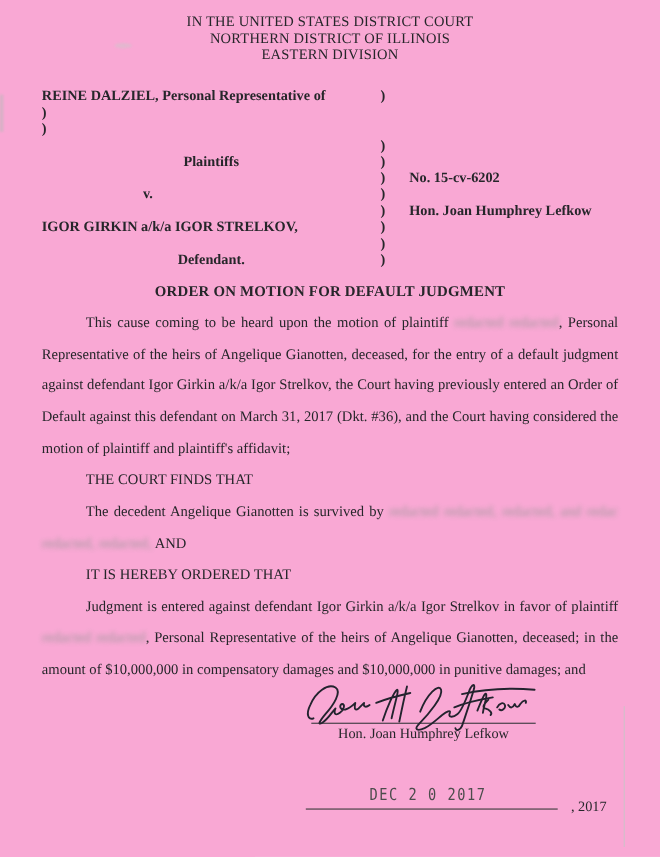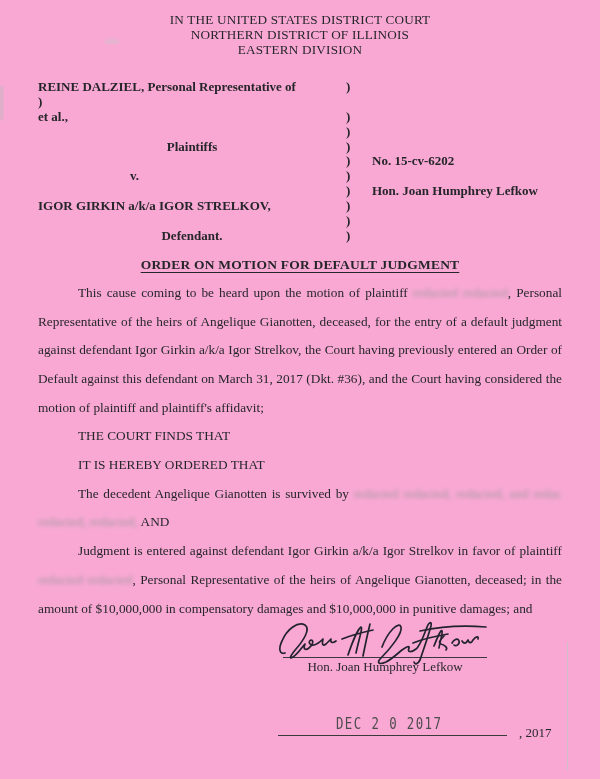--- a/index.html
+++ b/index.html
@@ -24,21 +24,21 @@
   .cap-row { display:flex; height:14.9px; align-items:baseline;font-weight:bold; }
   .cap-left { width:308px; }
   .cap-left.c { text-align:center; }
   .cap-left.v { padding-left:92px; width:216px; }
   .cap-paren { width:14px; text-align:left; }
   .cap-right { padding-left:12px; white-space:nowrap; }
 
   .title {
     margin:14px 0 0; text-align:center;
     font-size:13.5px; font-weight:bold; letter-spacing:.2px;
-    text-decoration:underline; text-underline-offset:3px;
+    text-underline-offset:3px;
   }
 
   .body { margin:6px 38px 0; width:524px; font-size:13.3px; line-height:28.7px; text-align:justify; }
   .body p { margin:0; text-indent:40px; }
   .redacted { color:#979797; filter:blur(2.3px); opacity:.9; }
 
   .sig-block { margin:4px 0 0 283px; width:204px; }
   .sig-line { position:relative; height:30px; border-bottom:1.3px solid #38383e; }
   .sig-svg { position:absolute; left:-6px; top:-8px; width:214px; height:50px; overflow:visible; }
   .sig-svg path { fill:none; stroke:#23232e; stroke-width:1.7; stroke-linecap:round; stroke-linejoin:round; }
@@ -73,21 +73,20 @@
     <div class="cap-row">
       <div class="cap-left">REINE DALZIEL, Personal Representative of</div>
       <div class="cap-paren">)</div>
       <div class="cap-right"></div>
     </div>
     <div class="cap-row">
       <div class="cap-paren">)</div>
       <div class="cap-right"></div>
     </div>
     <div class="cap-row">
-      <div class="cap-left">et al.,</div>
       <div class="cap-paren">)</div>
       <div class="cap-right"></div>
     </div>
     <div class="cap-row">
       <div class="cap-left"></div>
       <div class="cap-paren">)</div>
       <div class="cap-right"></div>
     </div>
     <div class="cap-row">
       <div class="cap-left c">Plaintiffs</div>
@@ -124,22 +123,22 @@
       <div class="cap-paren">)</div>
       <div class="cap-right"></div>
     </div>
   </section>
 
   <h1 class="title">ORDER ON MOTION FOR DEFAULT JUDGMENT</h1>
 
   <section class="body">
     <p><span>This cause coming to be heard upon the motion of plaintiff </span><span class="redacted">redacted redacted</span><span>, Personal Representative of the heirs of Angelique Gianotten, deceased, for the entry of a default judgment against defendant Igor Girkin a/k/a Igor Strelkov, the Court having previously entered an Order of Default against this defendant on March 31, 2017 (Dkt. #36), and the Court having considered the motion of plaintiff and plaintiff's affidavit;</span></p>
     <p>THE COURT FINDS THAT</p>
+    <p><span>The decedent Angelique Gianotten is survived by </span><span class="redacted">redacted redacted, redacted, and redac redacted, redacted,</span><span> AND</span></p>
     <p>IT IS HEREBY ORDERED THAT</p>
-    <p><span>The decedent Angelique Gianotten is survived by </span><span class="redacted">redacted redacted, redacted, and redac redacted, redacted,</span><span> AND</span></p>
     <p><span>Judgment is entered against defendant Igor Girkin a/k/a Igor Strelkov in favor of plaintiff </span><span class="redacted">redacted redacted</span><span>, Personal Representative of the heirs of Angelique Gianotten, deceased; in the amount of $10,000,000 in compensatory damages and $10,000,000 in punitive damages; and</span></p>
   </section>
 
   <div class="sig-block">
     <div class="sig-line">
       <svg class="sig-svg" viewBox="0 0 214 50" aria-hidden="true">
         <path d="M8 34 C3 36 1 30 5 22 C10 10 21 2 28 6 C34 10 26 22 19 30 C14 36 11 41 16 38 C21 35 25 28 28 25 C26 30 28 32 32 29 C36 26 37 21 34 21 C31 22 32 27 37 26 C41 25 44 22 46 20 C45 24 45 28 49 25 C51 23 53 21 54 20 C53 23 55 25 59 22"></path>
         <path d="M71 36 C75 24 81 10 84 8 C86 8 82 20 79 34 M65 20 C75 16 87 13 96 11 M93 5 C91 13 88 27 86 37"></path>
         <path d="M105 28 C111 12 122 2 124 8 C126 14 113 30 104 39 C99 44 102 46 109 43 C115 40 120 35 125 31 C129 28 133 26 132 29 C130 33 134 34 139 30 C143 27 147 16 150 8 C152 3 155 2 154 7 C151 18 146 32 143 41 C141 45 138 46 137 43"></path>
         <path d="M136 24 C146 20 159 17 171 15"></path>

